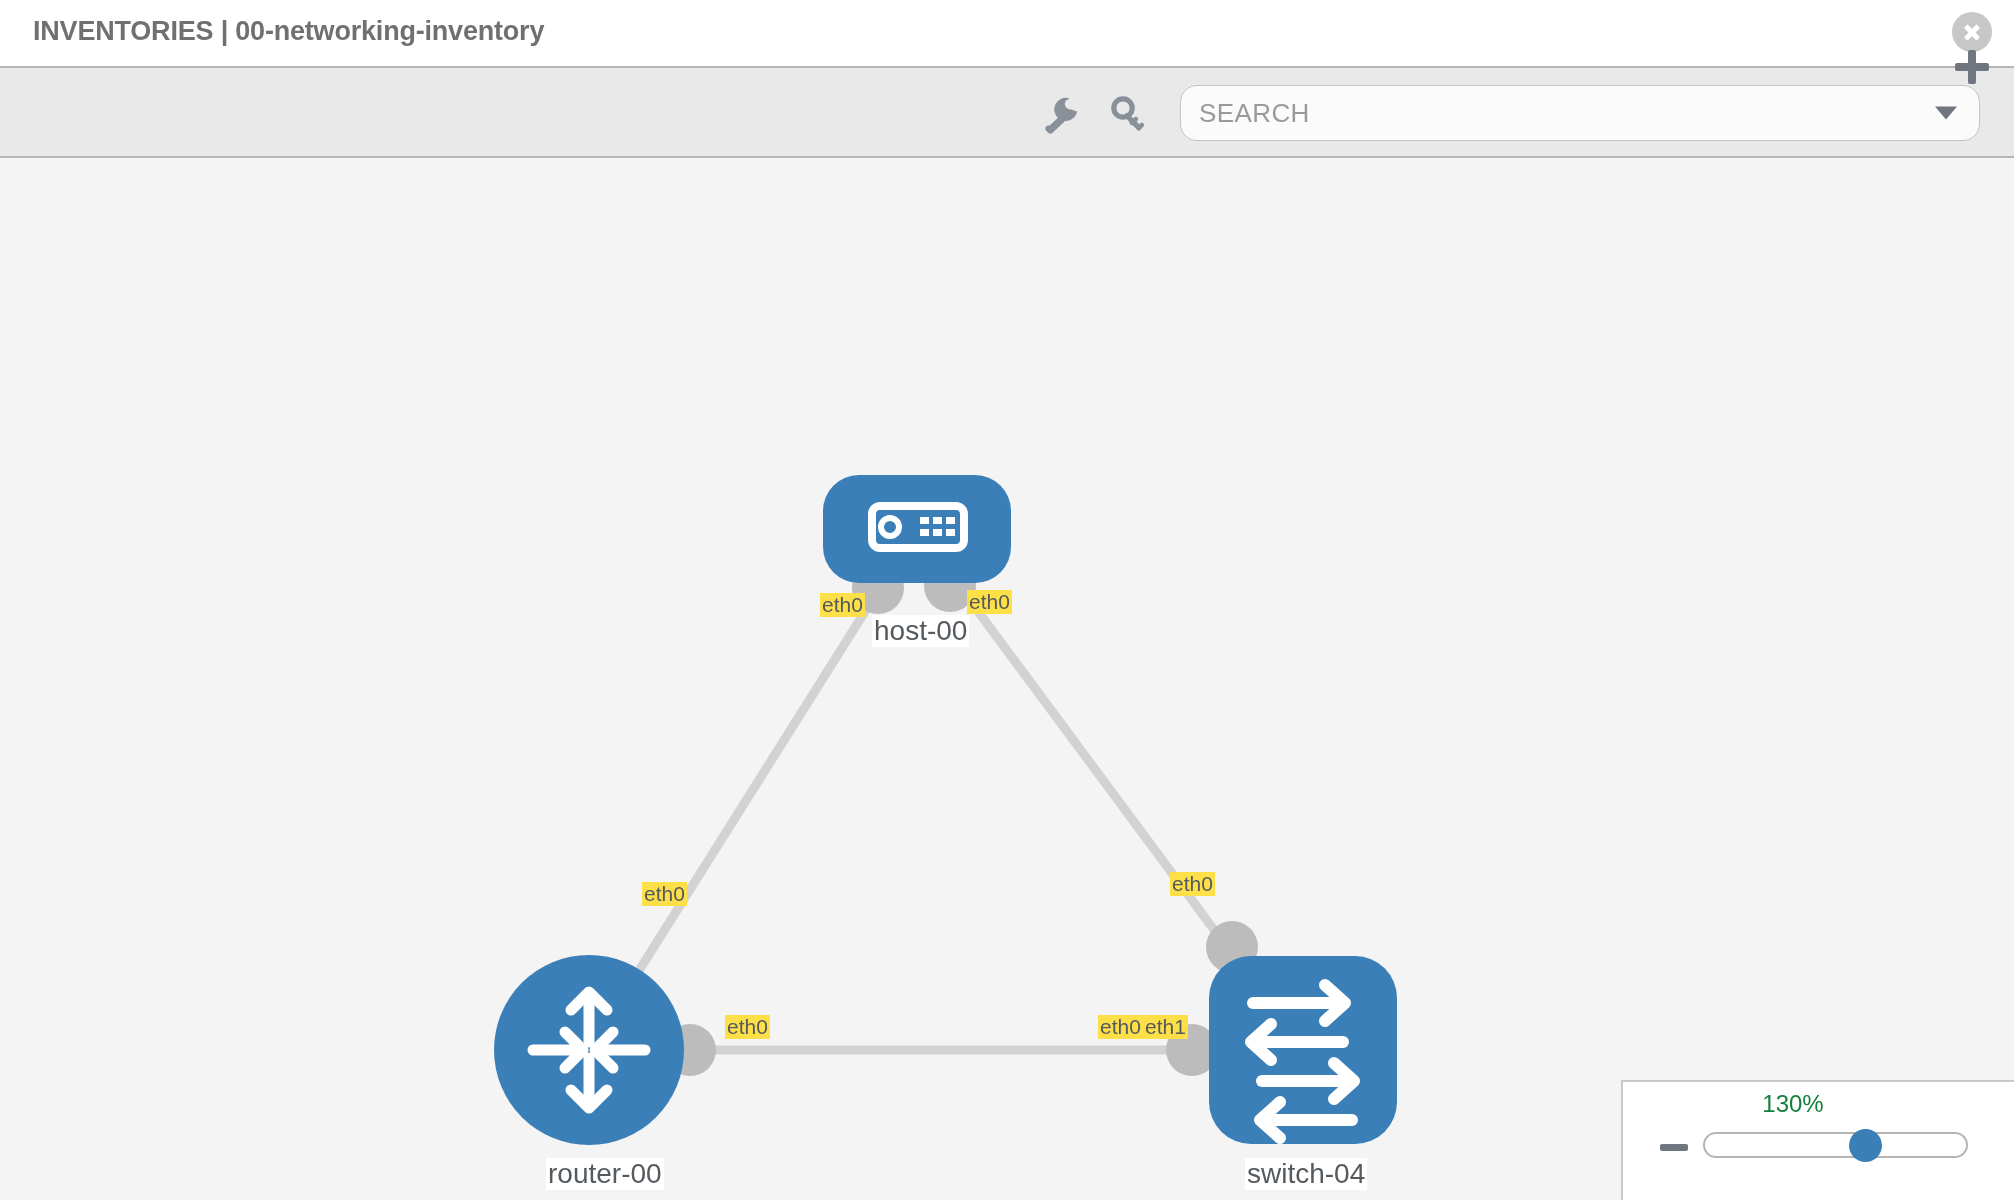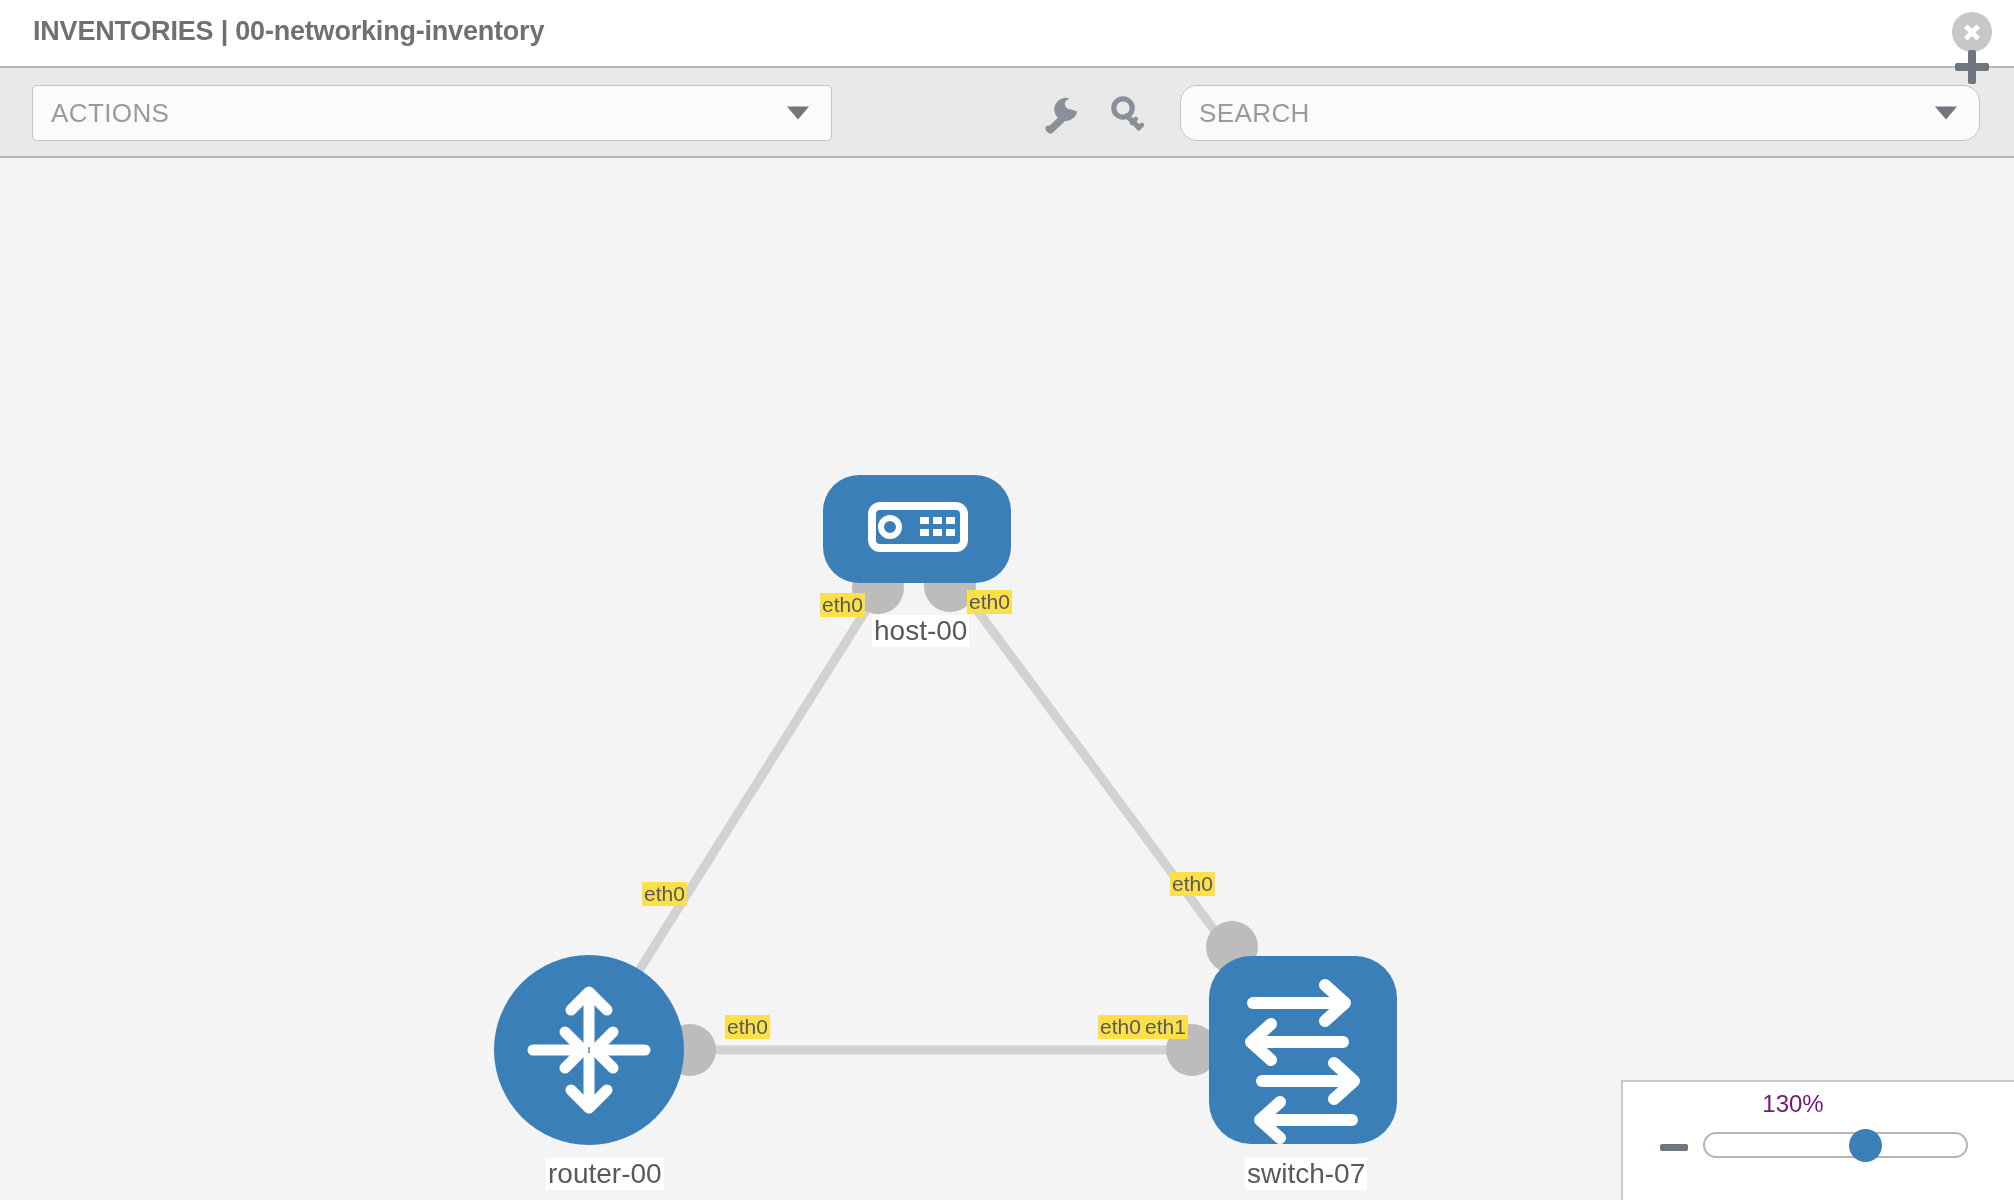--- a/index.html
+++ b/index.html
@@ -173,21 +173,21 @@
     border: 2px solid #c9c9c9;
     box-sizing: border-box;
   }
   .zoom-pct {
     position: absolute;
     top: 8px;
     left: 0;
     width: 340px;
     text-align: center;
     font-size: 24px;
-    color: #701a75;
+    color: #15803d;
   }
   .zoom-minus {
     position: absolute;
     left: 37px;
     top: 62px;
     width: 28px;
     height: 7px;
     background: #6f7680;
     border-radius: 2px;
     cursor: pointer;
@@ -238,24 +238,20 @@
 
 <div id="app">
 
   <div class="header">
     <div class="header-title">INVENTORIES | 00-networking-inventory</div>
     <div class="close-btn"></div>
   </div>
 
   <div class="toolbar">
 
-    <div class="select-box" id="actions-select">
-      <span class="sel-text">ACTIONS</span>
-      <span class="caret"></span>
-    </div>
 
     <div class="tool-icon" id="wrench-icon">
       <svg viewBox="0 0 44 44" width="44" height="44" aria-hidden="true">
         <path d="M29.5 5.5 a11.5 11.5 0 1 0 7.6 13.0 l-6.0 -2.1 a5.6 5.6 0 0 1 -5.6 -8.3 Z" fill="#8a9099"></path>
         <rect x="4.5" y="27.5" width="24" height="7.2" rx="3.3" transform="rotate(-43 16.5 31)" fill="#8a9099"></rect>
         <circle cx="8.6" cy="35.6" r="3.2" fill="#8a9099"></circle>
       </svg>
     </div>
 
     <div class="tool-icon" id="key-icon">
@@ -353,21 +349,21 @@
     <div class="iface-label" style="left:725px; top:857px;">eth0</div>
 
     <div class="iface-label" style="left:1098px; top:857px;">eth0</div>
 
     <div class="iface-label" style="left:1143px; top:857px;">eth1</div>
 
     <div class="node-label" style="left:872px; top:434px;margin-top:23px;">host-00</div>
 
     <div class="node-label" style="left:530px; top:1000px;margin-left:16px;">router-00</div>
 
-    <div class="node-label" style="left:1245px; top:1000px;">switch-07</div>
+    <div class="node-label" style="left:1245px; top:1000px;">switch-04</div>
   </div>
 
   <div class="zoom-panel">
     <div class="zoom-pct">130%</div>
     <div class="zoom-minus"></div>
     <div class="zoom-track">
       <div class="zoom-handle" style="left: 143.64px;"></div>
     </div>
   </div>
   <div class="zoom-plus"></div>

